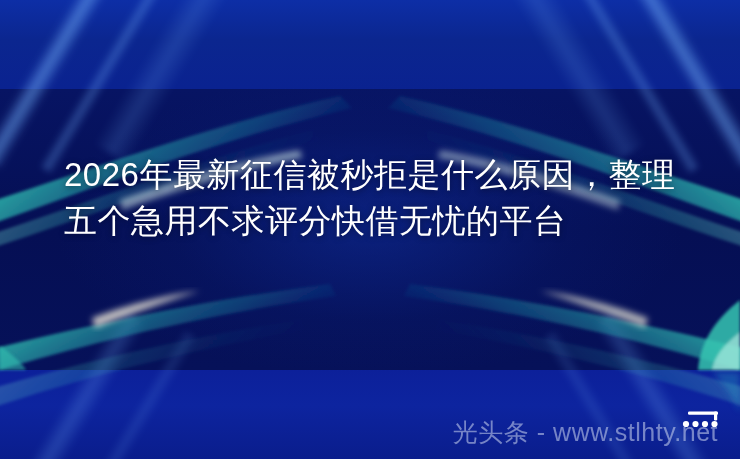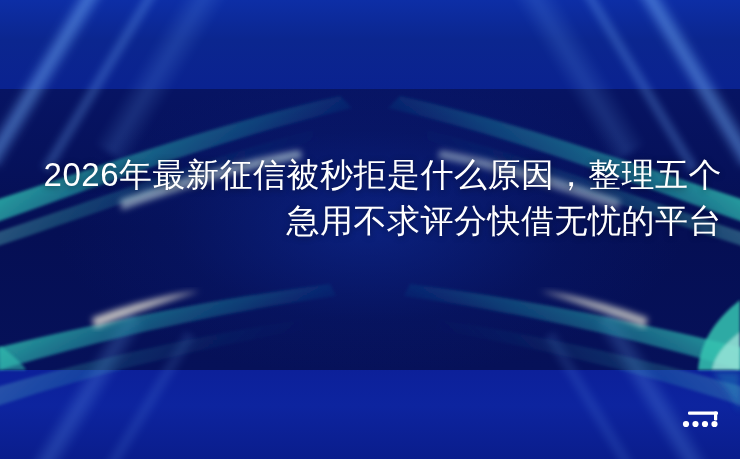--- a/index.html
+++ b/index.html
@@ -61,27 +61,27 @@
   .streak.br2 { right: 130px; top: 320px; width: 18px; height: 200px; transform: rotate(-31deg); opacity: .30; }
 
   
   .ribbons { position: absolute; left: 0; top: 0; width: 740px; height: 459px; pointer-events: none; }
 
   
   .title {
     position: absolute;
     left: 0; right: 0;
     top: 152px;
-    text-align: right;
+    text-align: left;
     color: #ffffff;
     font-size: 33px;
     line-height: 46px;
     letter-spacing: 0.5px;
     font-weight: 400;
-    padding: 0 18px;
+    padding: 0 64px;
     box-sizing: border-box;
     text-shadow: 0 1px 6px rgba(0,0,0,0.45);
     white-space: pre-wrap;
   }
 
   
   .watermark {
     position: absolute;
     right: 22px;
     bottom: 12px;
@@ -194,20 +194,21 @@
       <path d="M 0,346 C 14,356 22,363 26,370 L 0,370 Z" fill="#35c5b2" opacity="0.55"></path>
     </g>
 
     <g filter="url(#sb2)">
       <path d="M 712,372 C 724,384 734,398 740,412 L 740,372 Z" fill="#2aa9c6" opacity="0.35"></path>
     </g>
   </svg>
 
   <div class="title">2026年最新征信被秒拒是什么原因，整理五个急用不求评分快借无忧的平台</div>
 
+  <div class="watermark">光头条 - www.stlhty.net</div>
 
   <svg class="wm-logo" viewBox="0 0 56 26">
     <rect x="18" y="2.5" width="30" height="3.2" rx="1.2" fill="#ffffff"></rect>
     <rect x="44" y="2.5" width="3.2" height="9" rx="1.2" fill="#ffffff"></rect>
     <circle cx="16" cy="15" r="3.1" fill="#ffffff"></circle>
     <circle cx="25.5" cy="15" r="3.1" fill="#ffffff"></circle>
     <circle cx="35" cy="15" r="3.1" fill="#ffffff"></circle>
     <circle cx="44.5" cy="15" r="3.1" fill="#ffffff"></circle>
   </svg>
 

